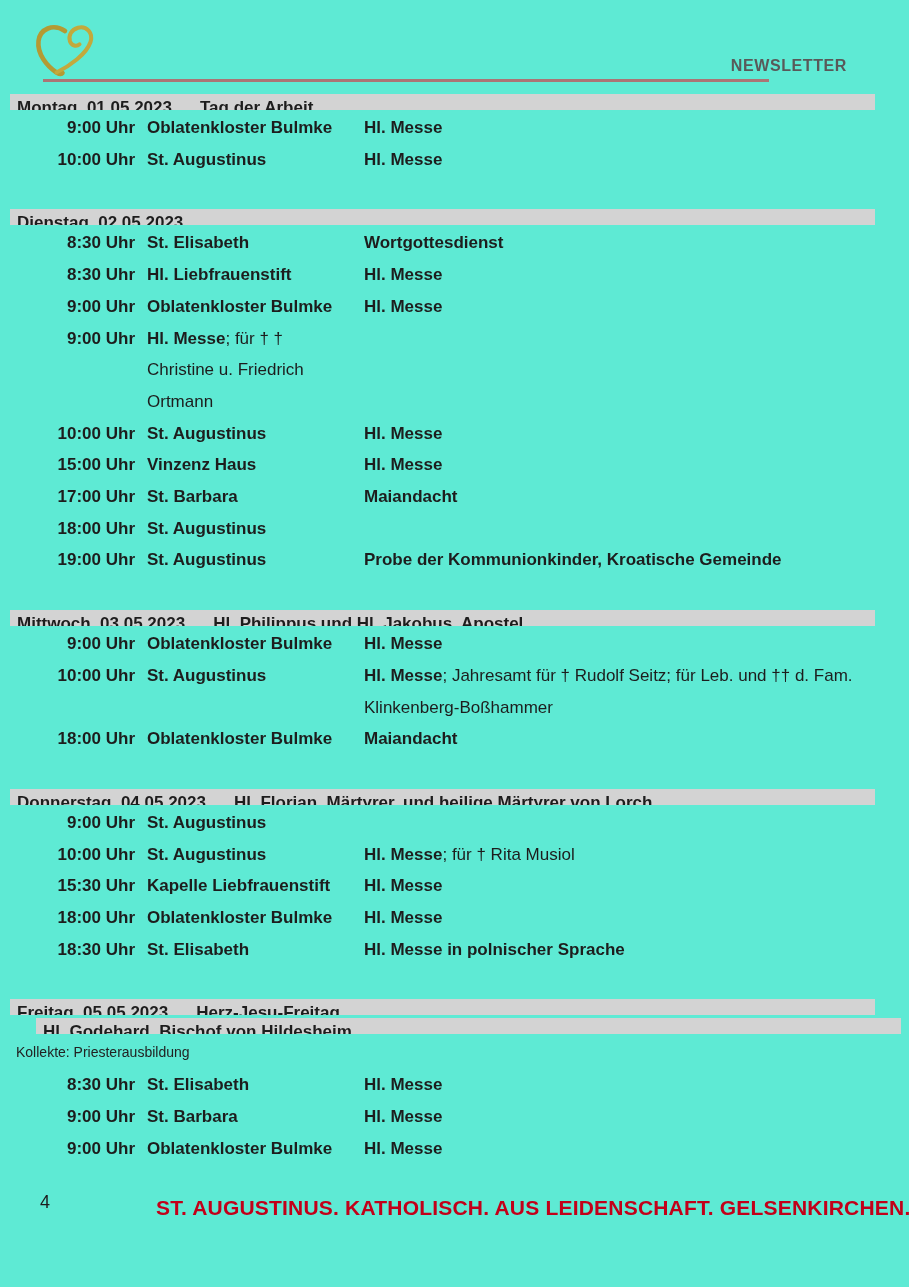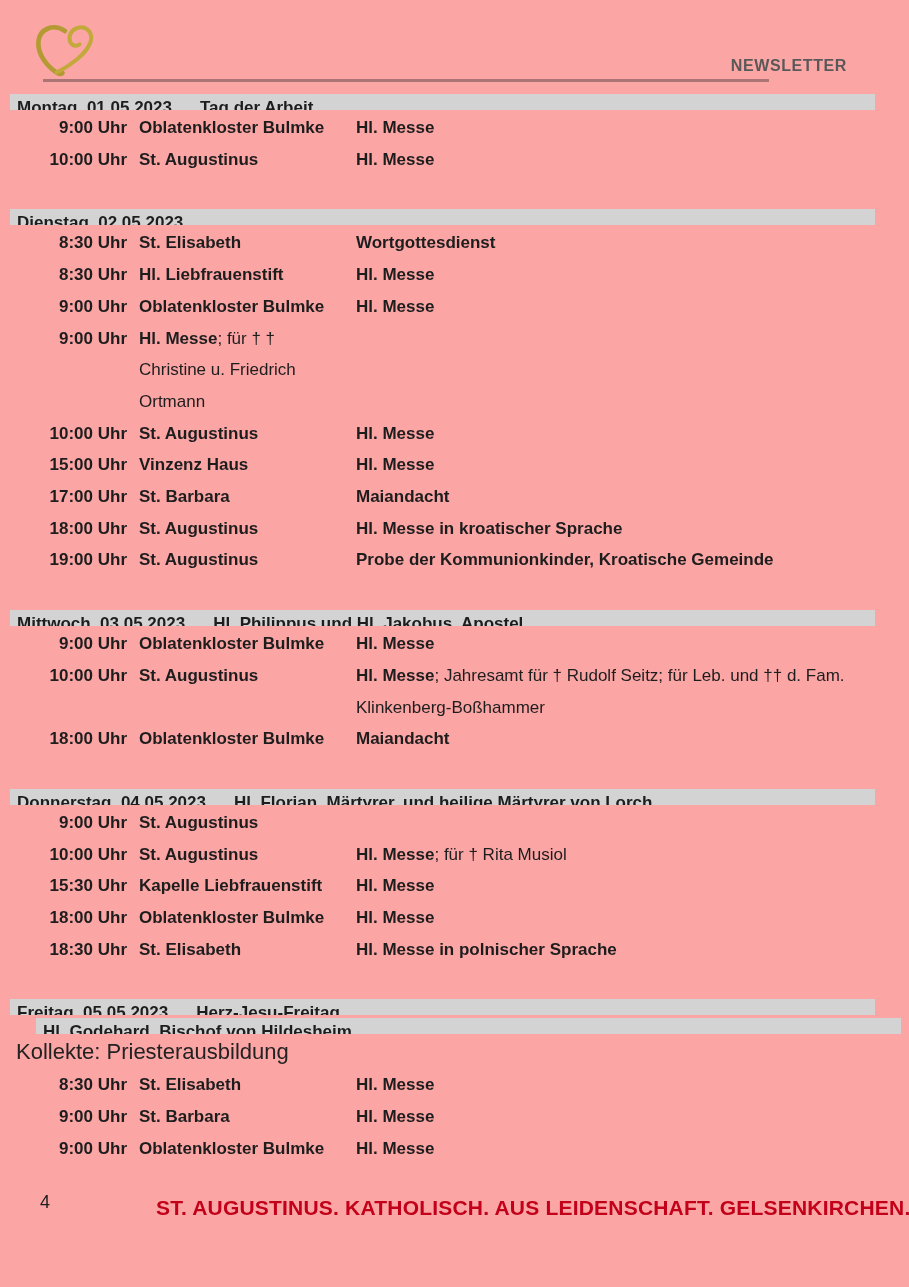--- a/index.html
+++ b/index.html
@@ -1,19 +1,19 @@
 <!DOCTYPE html>
 <html><head>
 <meta charset="utf-8">
 <style>
   html,body{margin:0;padding:0;background:#ffffff;}
   .page{
     position:relative;
     width:909px;height:1287px;
-    background:#fca5a5;
+    background:#5eead4;
     font-family:"Liberation Sans",sans-serif;
     color:#1d1d1d;
     overflow:hidden;
   }
   
   .logo{position:absolute;left:32px;top:22px;}
   .header-rule{position:absolute;left:43px;top:79px;width:726px;height:3px;background:#ab7575;}
   .newsletter-label{
     position:absolute;top:57px;right:62px;
     font-size:16px;font-weight:bold;color:#595959;letter-spacing:.6px;
@@ -26,28 +26,28 @@
     background:#d3d3d3;
     height:16px;line-height:28px;
     padding-left:7px;padding-right:10px;
     font-size:17px;font-weight:bold;
     white-space:nowrap;overflow:hidden;
   }
   .day-bar + .day-bar{margin-top:3px;margin-left:36px;}
   .day-subtitle{margin-left:28px;}
   .note{
     padding-left:16px;margin-top:3px;
-    font-size:22px;font-weight:normal;line-height:30px;color:#222;
+    font-size:14px;font-weight:normal;line-height:30px;color:#222;
   }
   .rows{margin-top:2px;}
   .row{
     display:grid;
     grid-template-columns:125px 205px 500px;
     column-gap:12px;
-    padding-left:2px;
+    padding-left:10px;
     font-size:17px;font-weight:bold;
     line-height:31.7px;
   }
   .entry-time{text-align:right;white-space:nowrap;}
   .entry-location{white-space:nowrap;}
   .entry-event .detail{font-weight:normal;}
   
   .page-number{position:absolute;left:40px;top:1192px;font-size:18px;font-weight:normal;color:#1d1d1d;}
   .footer-slogan{
     position:absolute;left:156px;top:1196px;
@@ -118,21 +118,20 @@
             <span class="entry-event"><b class="event-title">Hl. Messe</b></span>
           </div>
           <div class="row">
             <span class="entry-time">17:00 Uhr</span>
             <span class="entry-location">St. Barbara</span>
             <span class="entry-event"><b class="event-title">Maiandacht</b></span>
           </div>
           <div class="row">
             <span class="entry-time">18:00 Uhr</span>
             <span class="entry-location">St. Augustinus</span>
-            <span class="entry-event"><b class="event-title">Hl. Messe in kroatischer Sprache</b></span>
           </div>
           <div class="row">
             <span class="entry-time">19:00 Uhr</span>
             <span class="entry-location">St. Augustinus</span>
             <span class="entry-event"><b class="event-title">Probe der Kommunionkinder, Kroatische Gemeinde</b></span>
           </div>
         </div>
       </section>
       <section class="day-section">
         <div class="day-bar"><span class="day-title">Mittwoch, 03.05.2023</span><span class="day-subtitle">Hl. Philippus und Hl. Jakobus, Apostel</span></div>

